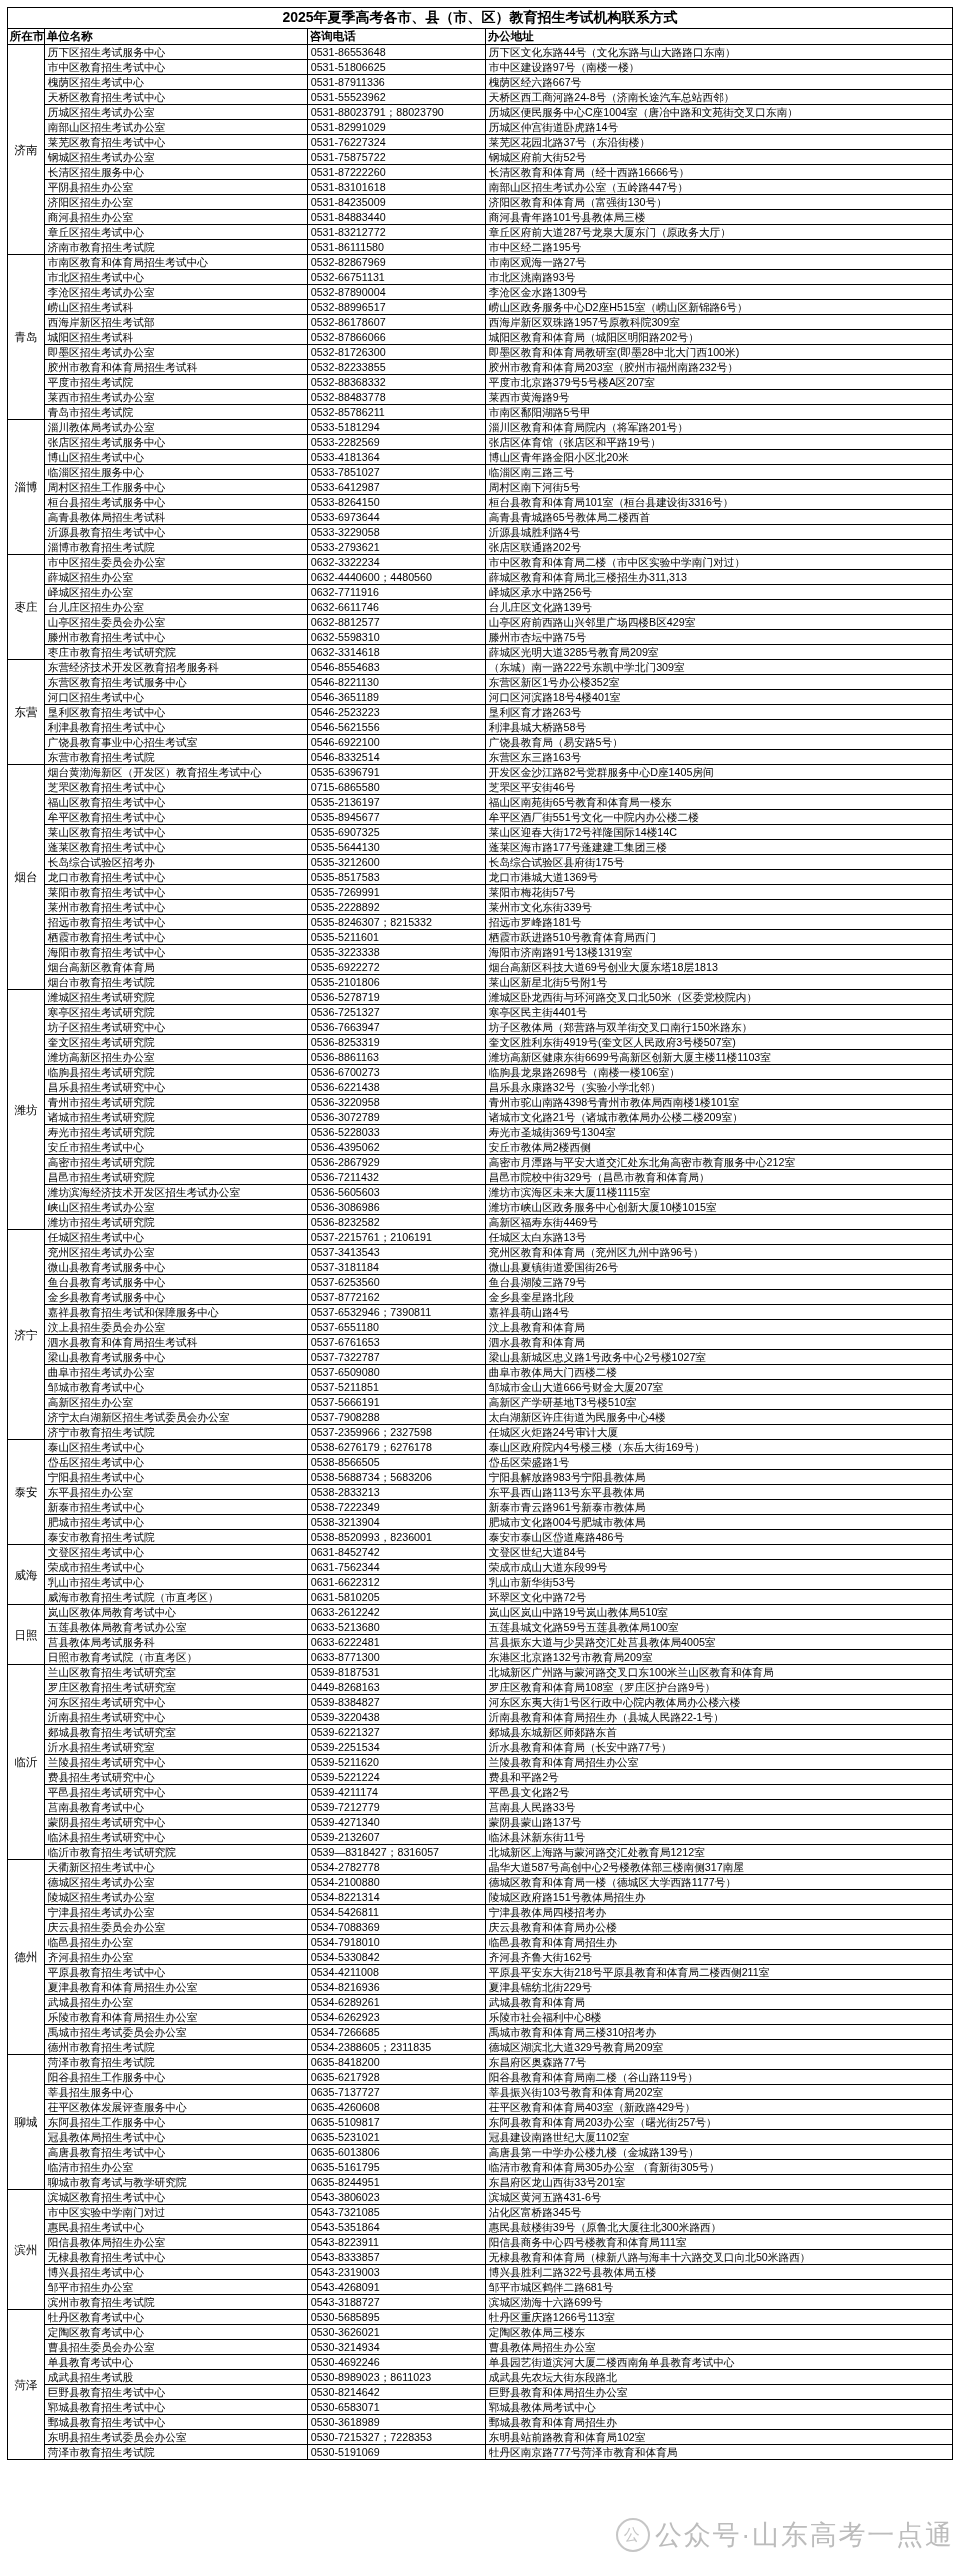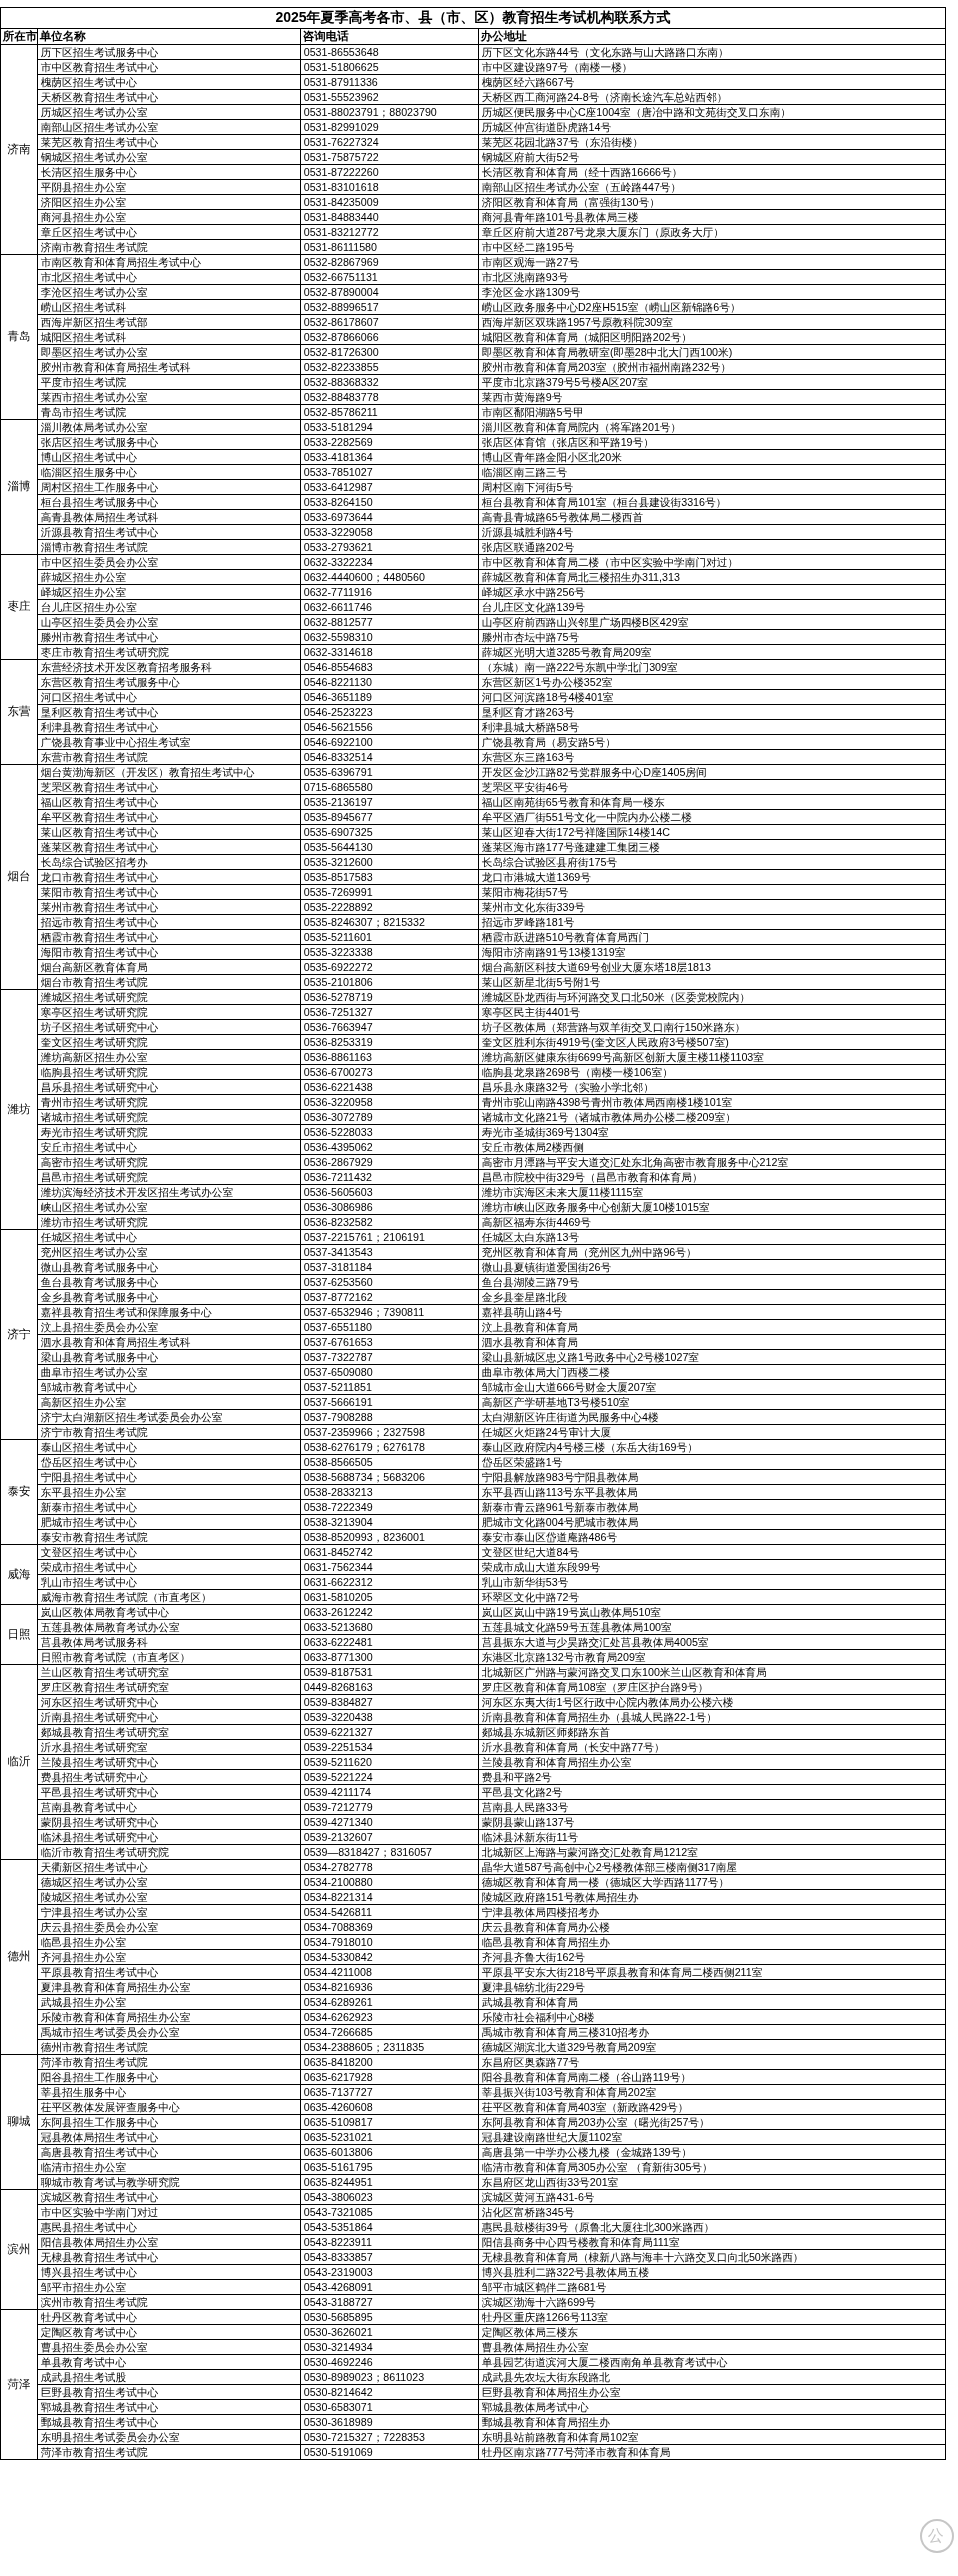--- a/index.html
+++ b/index.html
@@ -1,22 +1,22 @@
 <!DOCTYPE html>
 <html style="font-size:14px"><head>
 <meta charset="utf-8">
 <style>
   html,body{margin:0;padding:0;background:#ffffff;}
   body{font-family:"Liberation Sans","DejaVu Sans",sans-serif;color:#000;}
-  .page{position:relative;width:959px;min-height:2576px;background:#fff;box-sizing:border-box;padding:7px 7px 0 0;}
+  .page{position:relative;width:959px;min-height:2576px;background:#fff;box-sizing:border-box;padding:7px 7px 0 7px;}
   table{border-collapse:collapse;width:944px;table-layout:fixed;border:1.8px solid #000;}
   th,td{border:0.9px solid #000;overflow:hidden;white-space:nowrap;box-sizing:border-box;}
   .header-row th{font-size:11.5px;font-weight:bold;text-align:left;height:15px;padding:0 1.8px;}
   tbody td{font-size:10.7px;height:15px;line-height:14px;padding:0 2.7px;text-align:left;}
-  td.city-cell{text-align:center;font-size:11.5px;padding:0;font-family:Liberation Mono, monospace;}
+  td.city-cell{text-align:center;font-size:11.5px;padding:0;}
   tr.group-start td{border-top:1.8px solid #3a3a3a;}
   .watermark{position:absolute;right:5.3px;bottom:23px;display:flex;align-items:center;gap:5.3px;
     color:#bcbcbc;font-size:27px;letter-spacing:1.8px;pointer-events:none;}
   .watermark .wm-circle{width:30px;height:30px;border:2.7px solid #c6c6c6;border-radius:50%;
     display:inline-flex;align-items:center;justify-content:center;font-size:16px;color:#c6c6c6;}
 </style>
 </head>
 <body>
 
 <div class="page">
@@ -858,15 +858,16 @@
         <tr>
           <td>菏泽市教育招生考试院</td>
           <td>0530-5191069</td>
           <td>牡丹区南京路777号菏泽市教育和体育局</td>
         </tr>
       </tbody>
   </table>
 
   <div class="watermark">
     <span class="wm-circle">公</span>
+    <span>公众号·山东高考一点通</span>
   </div>
 </div>
 
 
 </body></html>

